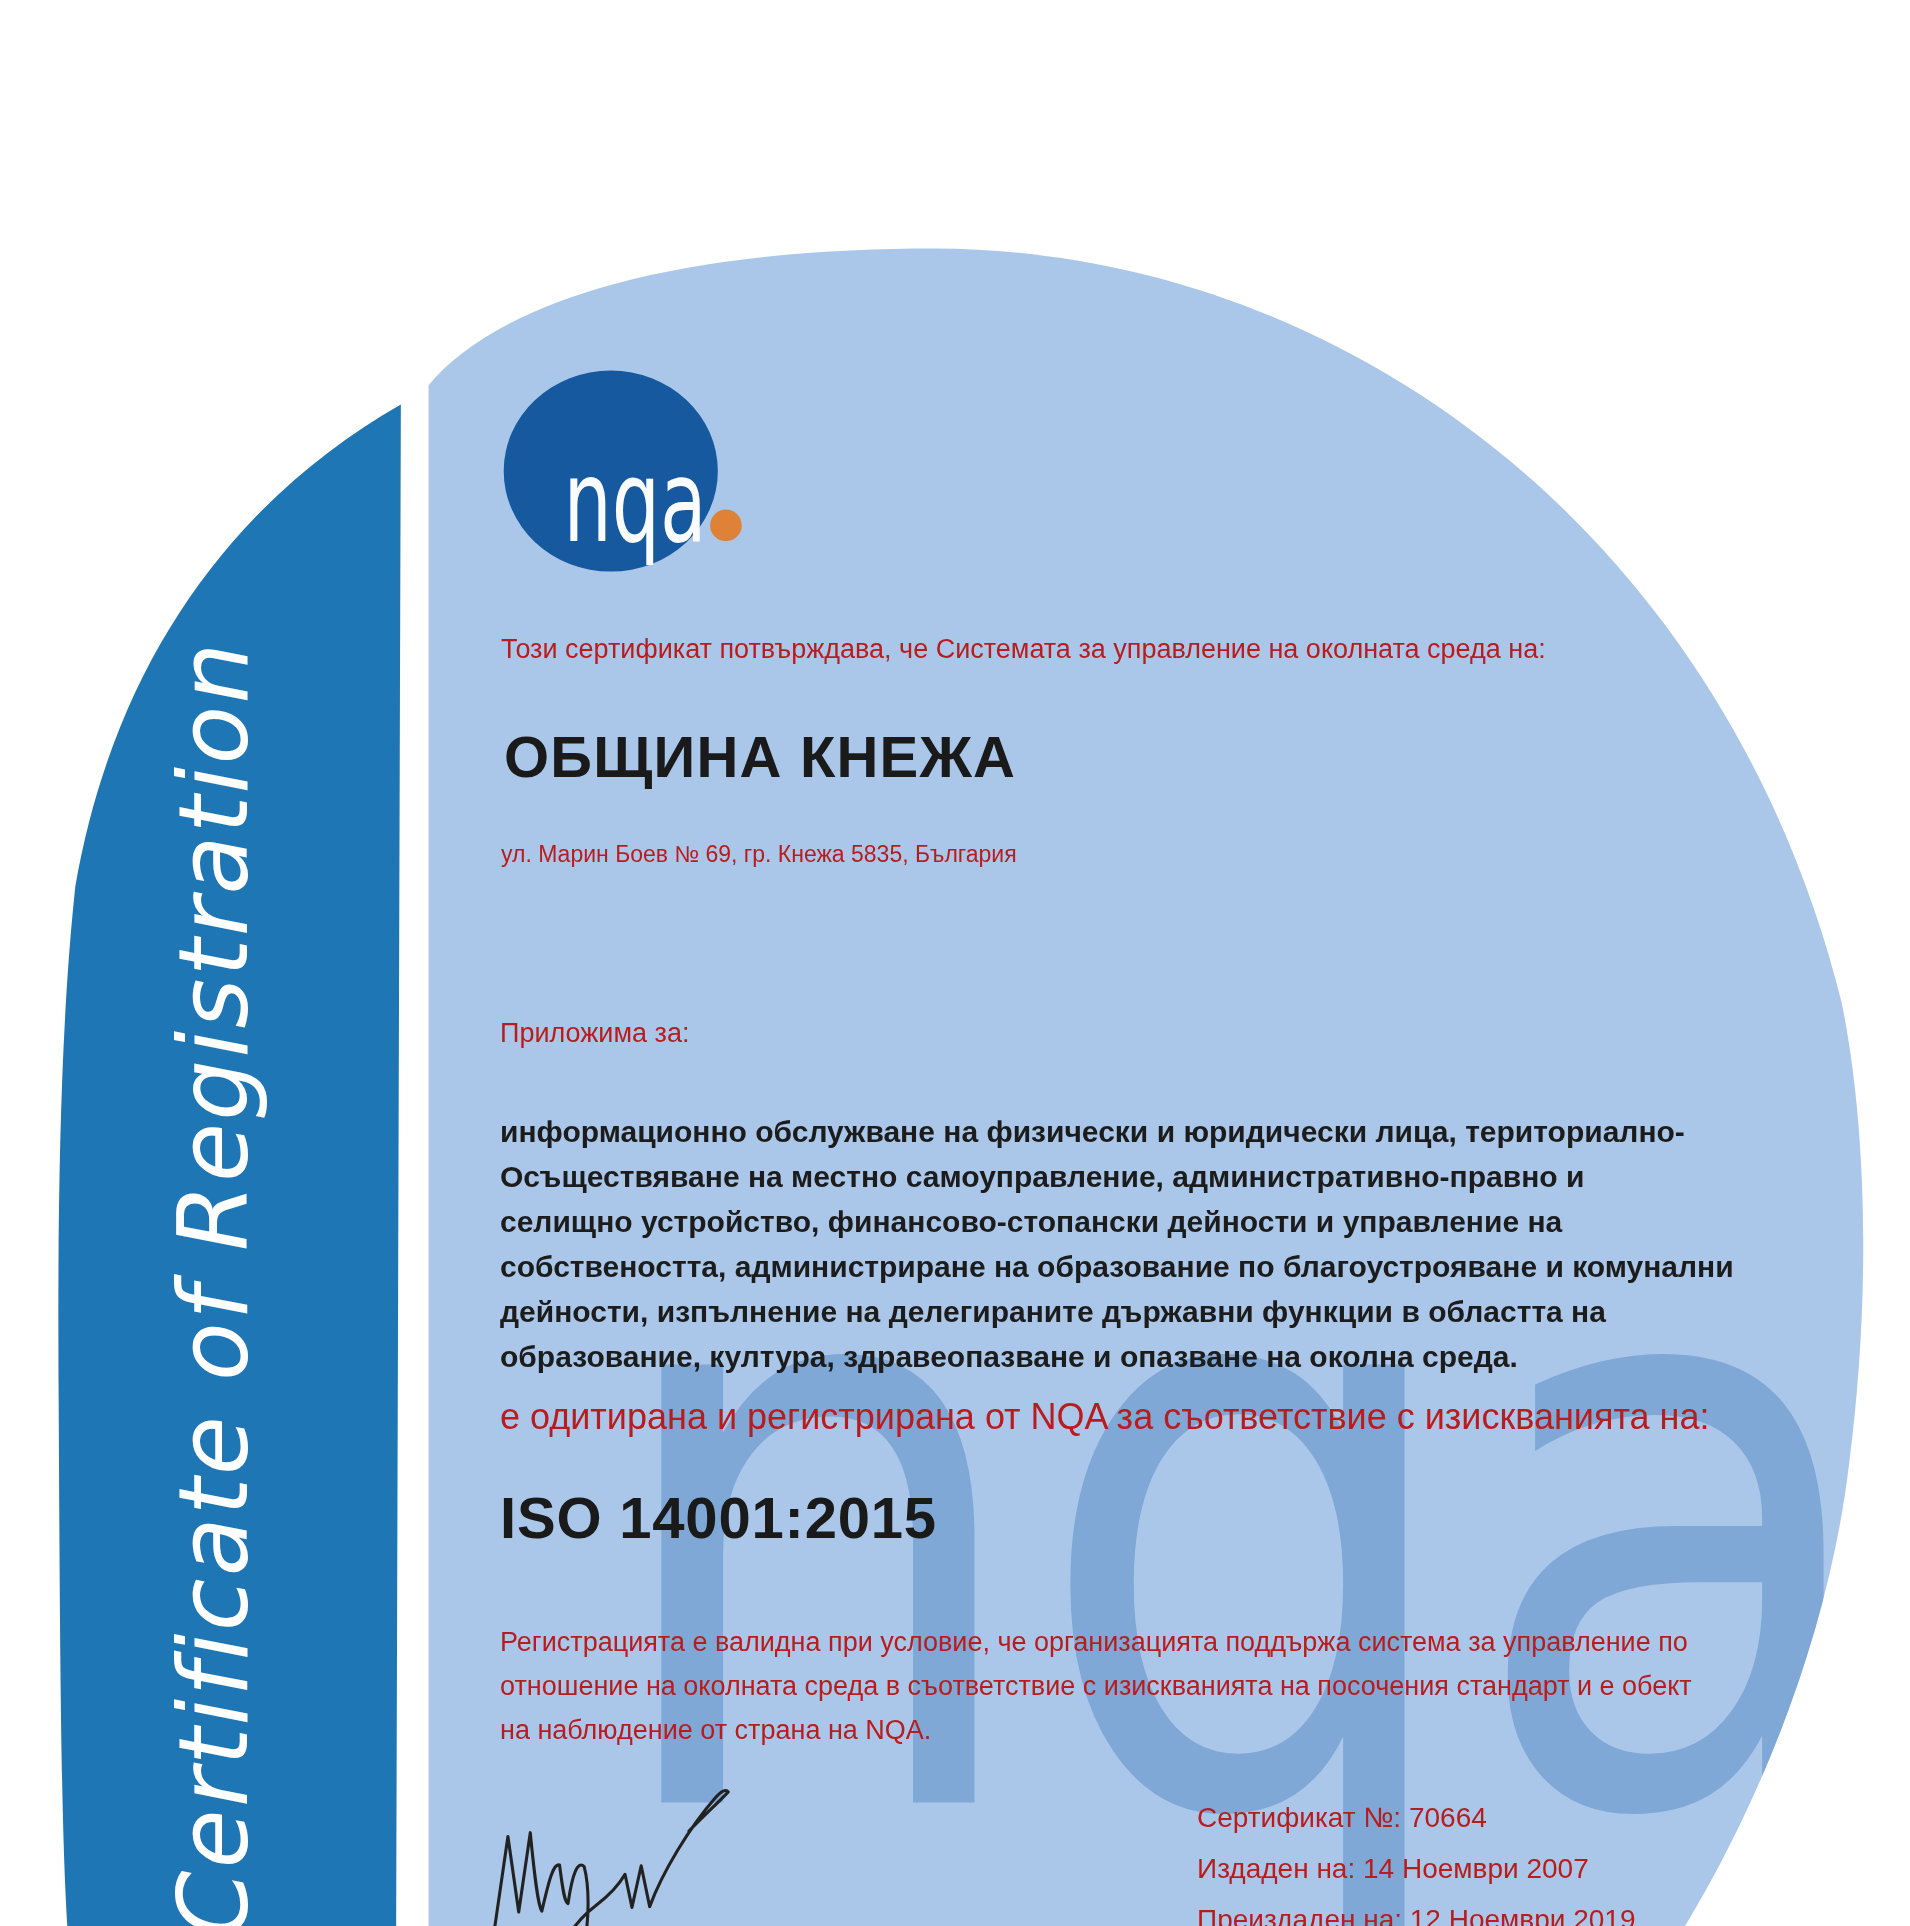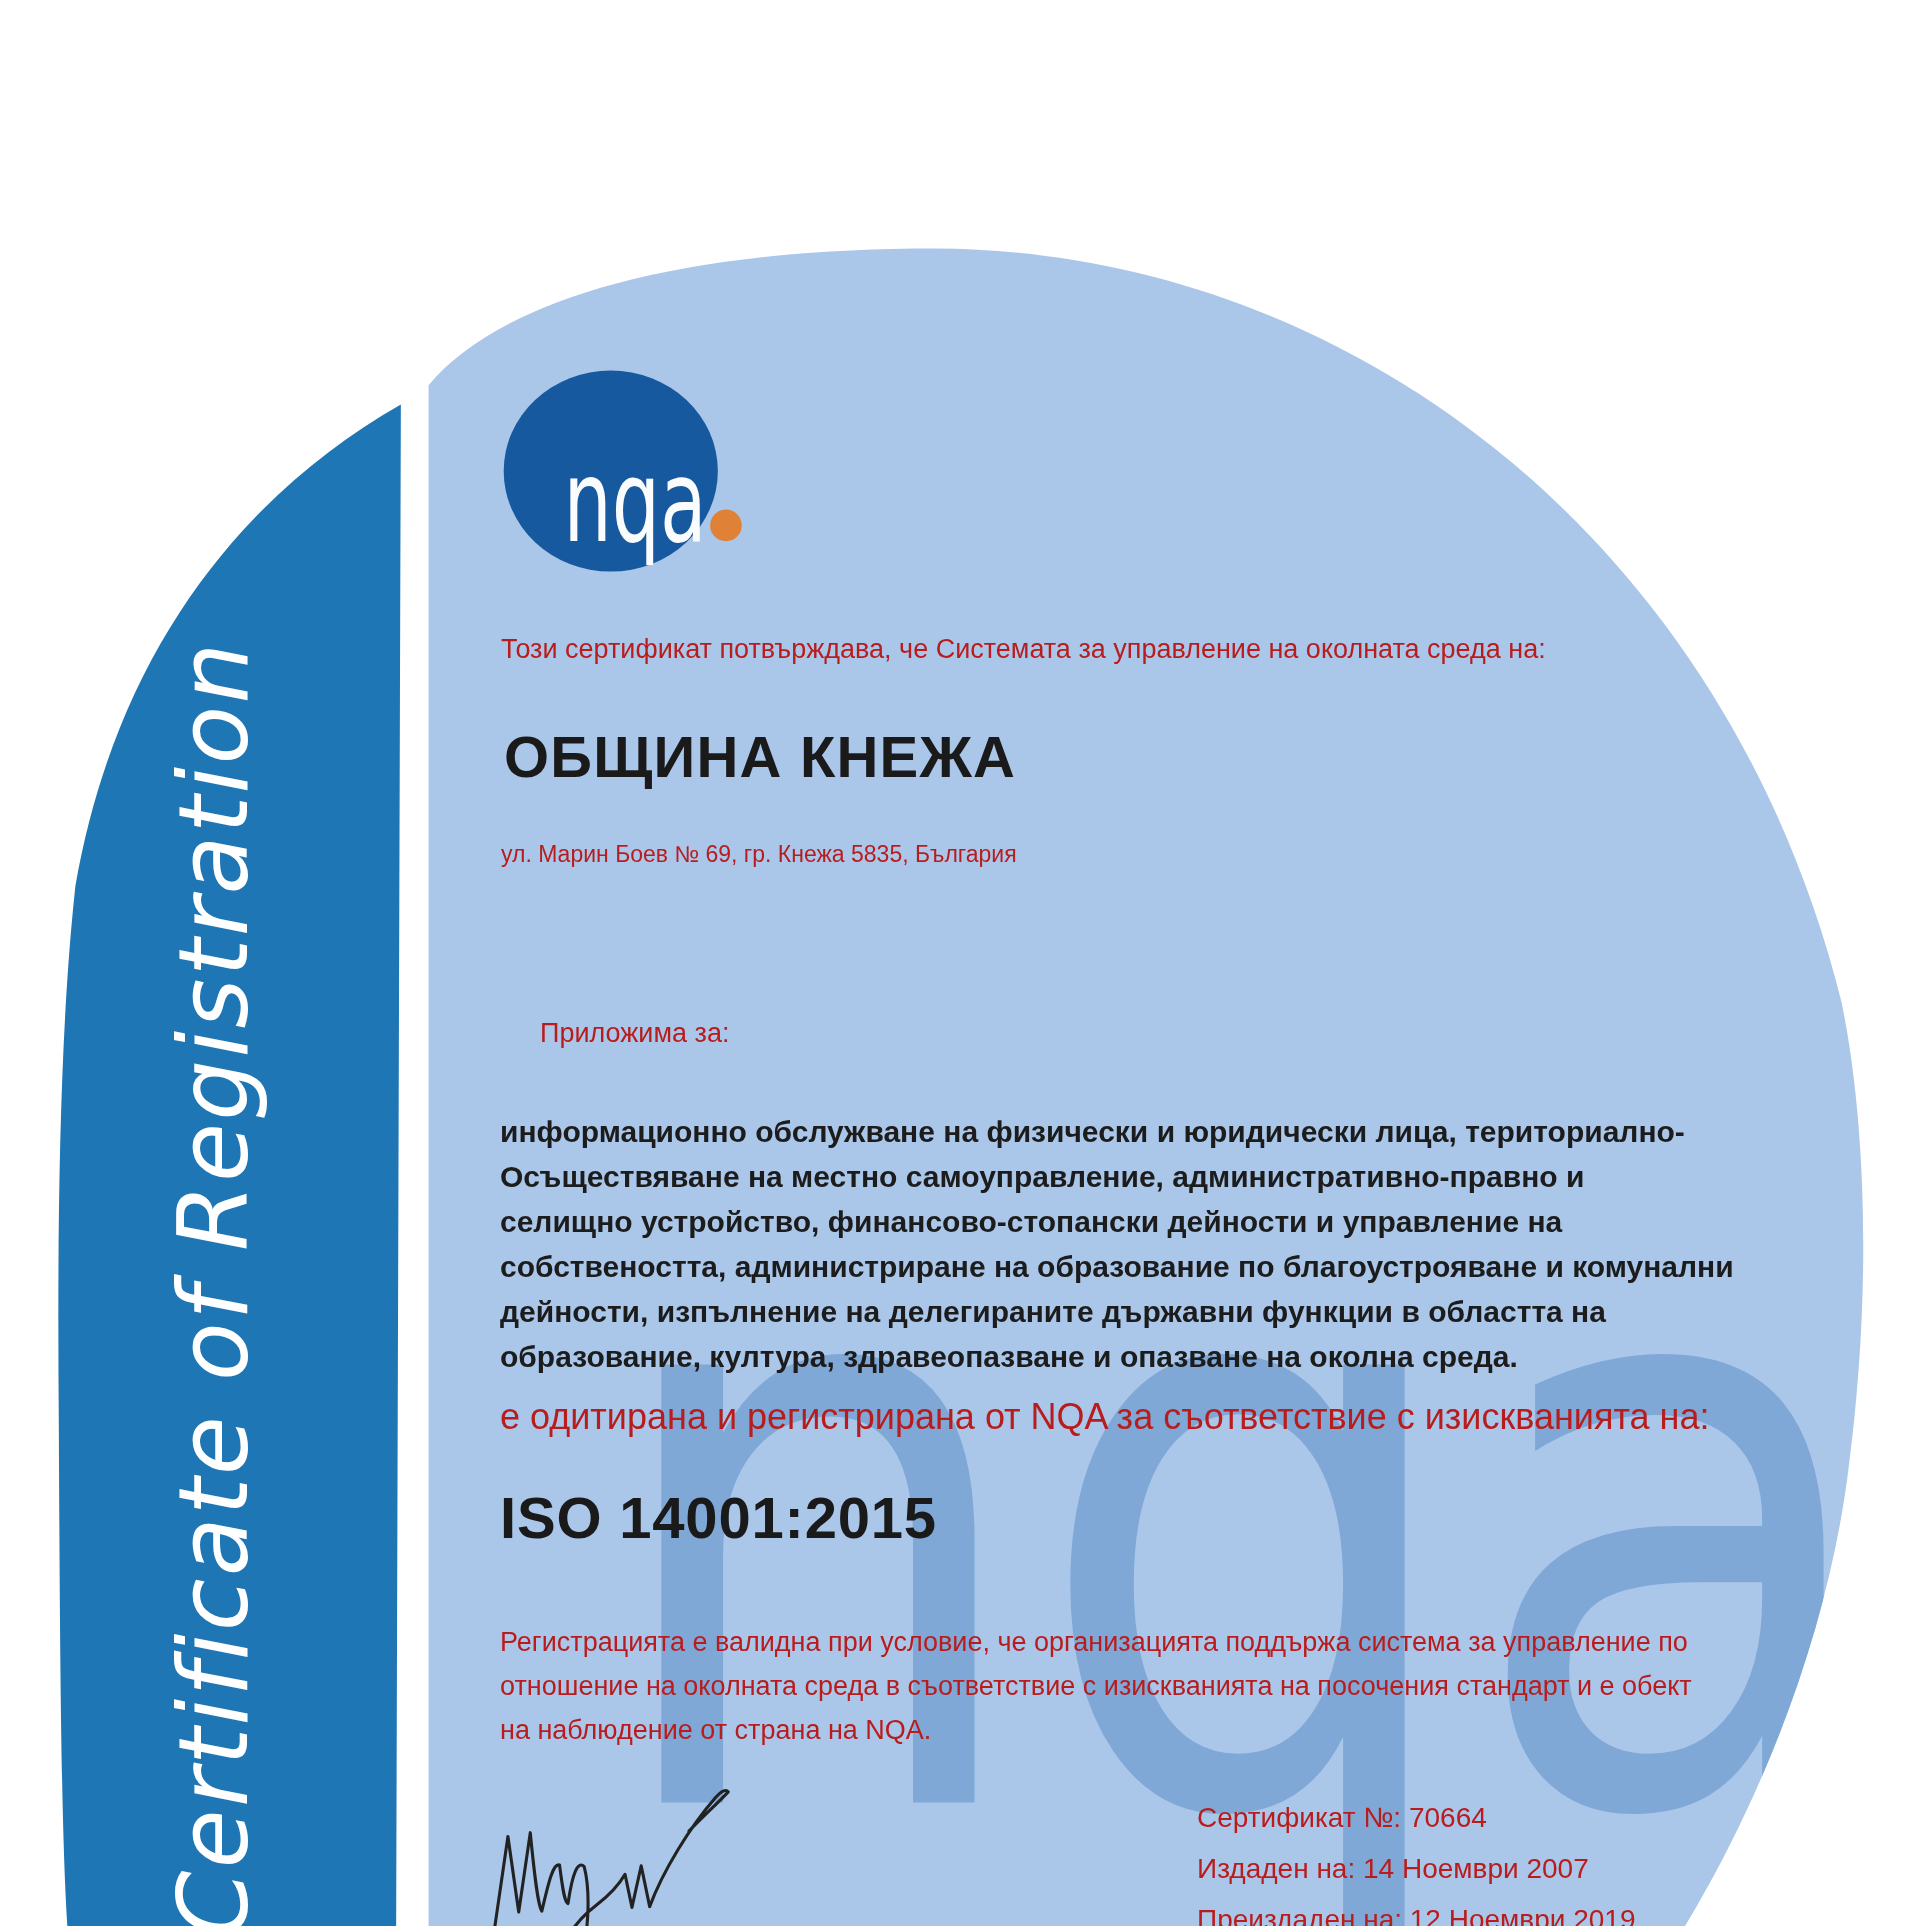--- a/index.html
+++ b/index.html
@@ -24,21 +24,21 @@
     height: 2702px;
   }
   .txt {
     position: absolute;
     color: #b91c1c;
     white-space: nowrap;
   }
   .intro        { left: 501px; top: 632px; font-size: 27px; line-height: 35px; }
   .org-name     { left: 504px; top: 723px; font-size: 58px; font-weight: bold; letter-spacing: 1.2px; color: #1a1a1a; }
   .org-address  { left: 501px; top: 841px; font-size: 23px; }
-  .applicable   { left: 500px; top: 1018px; font-size: 27px; margin-left: 40px; }
+  .applicable   { left: 500px; top: 1018px; font-size: 27px; }
   .scope        { left: 500px; top: 1109px; font-size: 30px; font-weight: bold; line-height: 45px; color: #1c1c1c; }
   .audit        { left: 500px; top: 1396px; font-size: 36px; }
   .standard     { left: 500px; top: 1484px; font-size: 58px; font-weight: bold; letter-spacing: 0.8px; color: #1a1a1a; }
   .validity     { left: 500px; top: 1620px; font-size: 27px; line-height: 44px; }
   .details      { left: 1197px; top: 1792px; font-size: 28px; line-height: 51px; }
   .sidebar-label {
     position: absolute;
     left: 151px;
     top: 2019px;
     width: 1460px;

